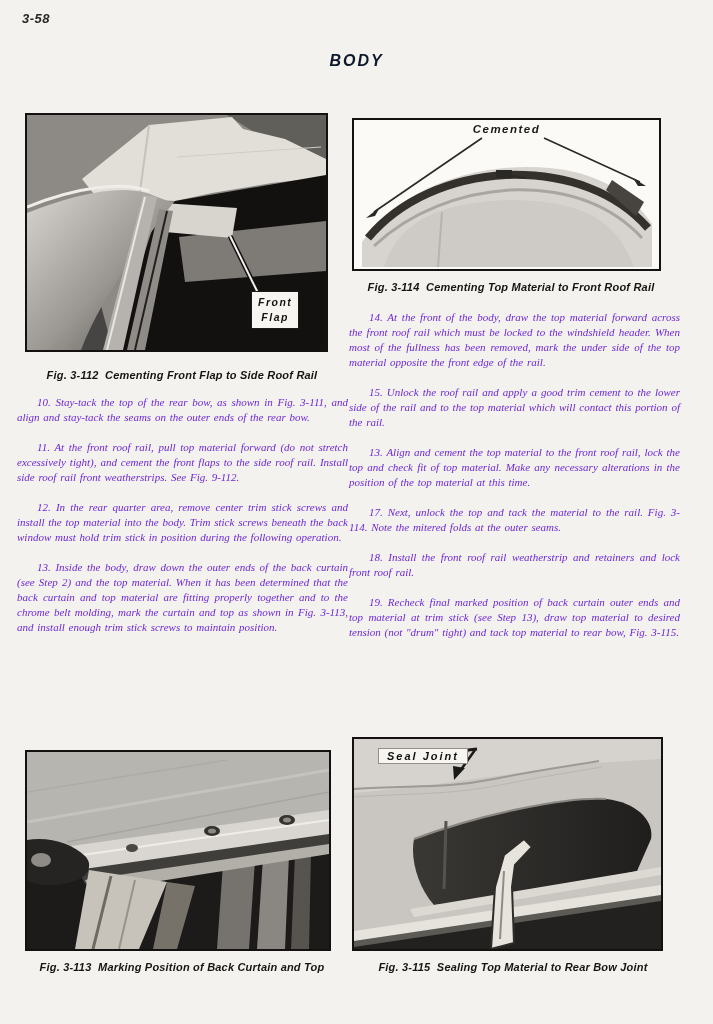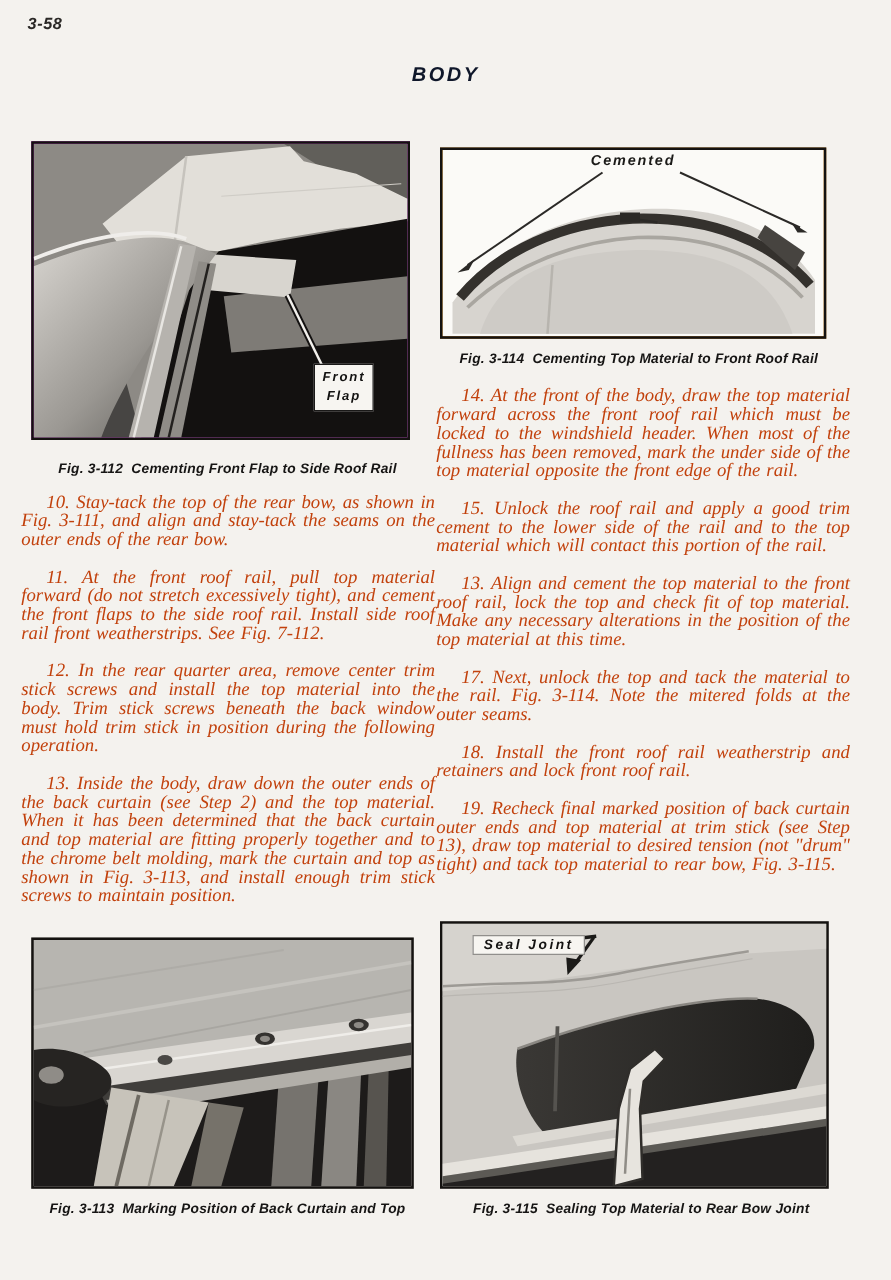--- a/index.html
+++ b/index.html
@@ -26,21 +26,21 @@
     left: 0; top: 52px; width: 713px;
     text-align: center;
     font-family: "Liberation Sans", sans-serif;
     font-size: 16px; font-weight: bold;
     letter-spacing: 2px;
     color: #0f172a;
   }
   .photo {
     position: absolute;
     border: 2px solid #141210;
-    background: #a21caf;
+    background: #0f172a;
     box-sizing: border-box;
   }
   .photo svg { display: block; }
   #photo-112 { left: 25px; top: 113px; width: 303px; height: 239px; }
   #photo-114 { left: 352px; top: 118px; width: 309px; height: 153px; background: #a16207; }
   #photo-113 { left: 25px;  top: 750px; width: 306px; height: 201px; background: #b7b5b0; }
   #photo-115 { left: 352px; top: 737px; width: 311px; height: 214px; background: #c9c6c1; }
   .fig-caption {
     position: absolute;
     width: 330px;
@@ -53,26 +53,26 @@
   }
   #caption-112 { left: 17px;  top: 369px; }
   #caption-114 { left: 346px; top: 281px; }
   #caption-113 { left: 17px;  top: 961px; }
   #caption-115 { left: 348px; top: 961px; }
   .column { position: absolute; width: 331px; }
   #left-column  { left: 17px;  top: 395px; }
   #right-column { left: 349px; top: 310px; }
   .column p {
     margin: 0 0 15px 0;
-    font-size: 15px;
+    font-size: 11px;
     line-height: 15px;
     text-align: justify;
     text-indent: 20px;
     word-spacing: 1px;
-    color: #c2410c;
+    color: #6d28d9;
   }
   .callout-box {
     position: absolute;
     background: #f7f5f1;
     border: 1px solid #1a1918;
     font-family: "Liberation Sans", sans-serif;
     font-weight: bold;
     color: #141312;
     text-align: center;
   }
@@ -160,21 +160,21 @@
       <polygon points="12,98 26,87 21,96" fill="#2b2927"></polygon>
       <line x1="190" y1="18" x2="286" y2="62" stroke="#2b2927" stroke-width="1.6"></line>
       <polygon points="292,66 279,58 284,66" fill="#2b2927"></polygon>
     </svg>
     <div id="cemented-callout">Cemented</div>
   </div>
   <div class="fig-caption" id="caption-114">Fig. 3-114  Cementing Top Material to Front Roof Rail</div>
 
   <div class="column" id="left-column">
     <p>10. Stay-tack the top of the rear bow, as shown in Fig. 3-111, and align and stay-tack the seams on the outer ends of the rear bow.</p>
-    <p>11. At the front roof rail, pull top material forward (do not stretch excessively tight), and cement the front flaps to the side roof rail. Install side roof rail front weatherstrips. See Fig. 7-112.</p>
+    <p>11. At the front roof rail, pull top material forward (do not stretch excessively tight), and cement the front flaps to the side roof rail. Install side roof rail front weatherstrips. See Fig. 9-112.</p>
     <p>12. In the rear quarter area, remove center trim stick screws and install the top material into the body. Trim stick screws beneath the back window must hold trim stick in position during the following operation.</p>
     <p>13. Inside the body, draw down the outer ends of the back curtain (see Step 2) and the top material. When it has been determined that the back curtain and top material are fitting properly together and to the chrome belt molding, mark the curtain and top as shown in Fig. 3-113, and install enough trim stick screws to maintain position.</p>
   </div>
 
   <div class="column" id="right-column">
     <p>14. At the front of the body, draw the top material forward across the front roof rail which must be locked to the windshield header. When most of the fullness has been removed, mark the under side of the top material opposite the front edge of the rail.</p>
     <p>15. Unlock the roof rail and apply a good trim cement to the lower side of the rail and to the top material which will contact this portion of the rail.</p>
     <p>13. Align and cement the top material to the front roof rail, lock the top and check fit of top material. Make any necessary alterations in the position of the top material at this time.</p>
     <p>17. Next, unlock the top and tack the material to the rail. Fig. 3-114. Note the mitered folds at the outer seams.</p>
     <p>18. Install the front roof rail weatherstrip and retainers and lock front roof rail.</p>

